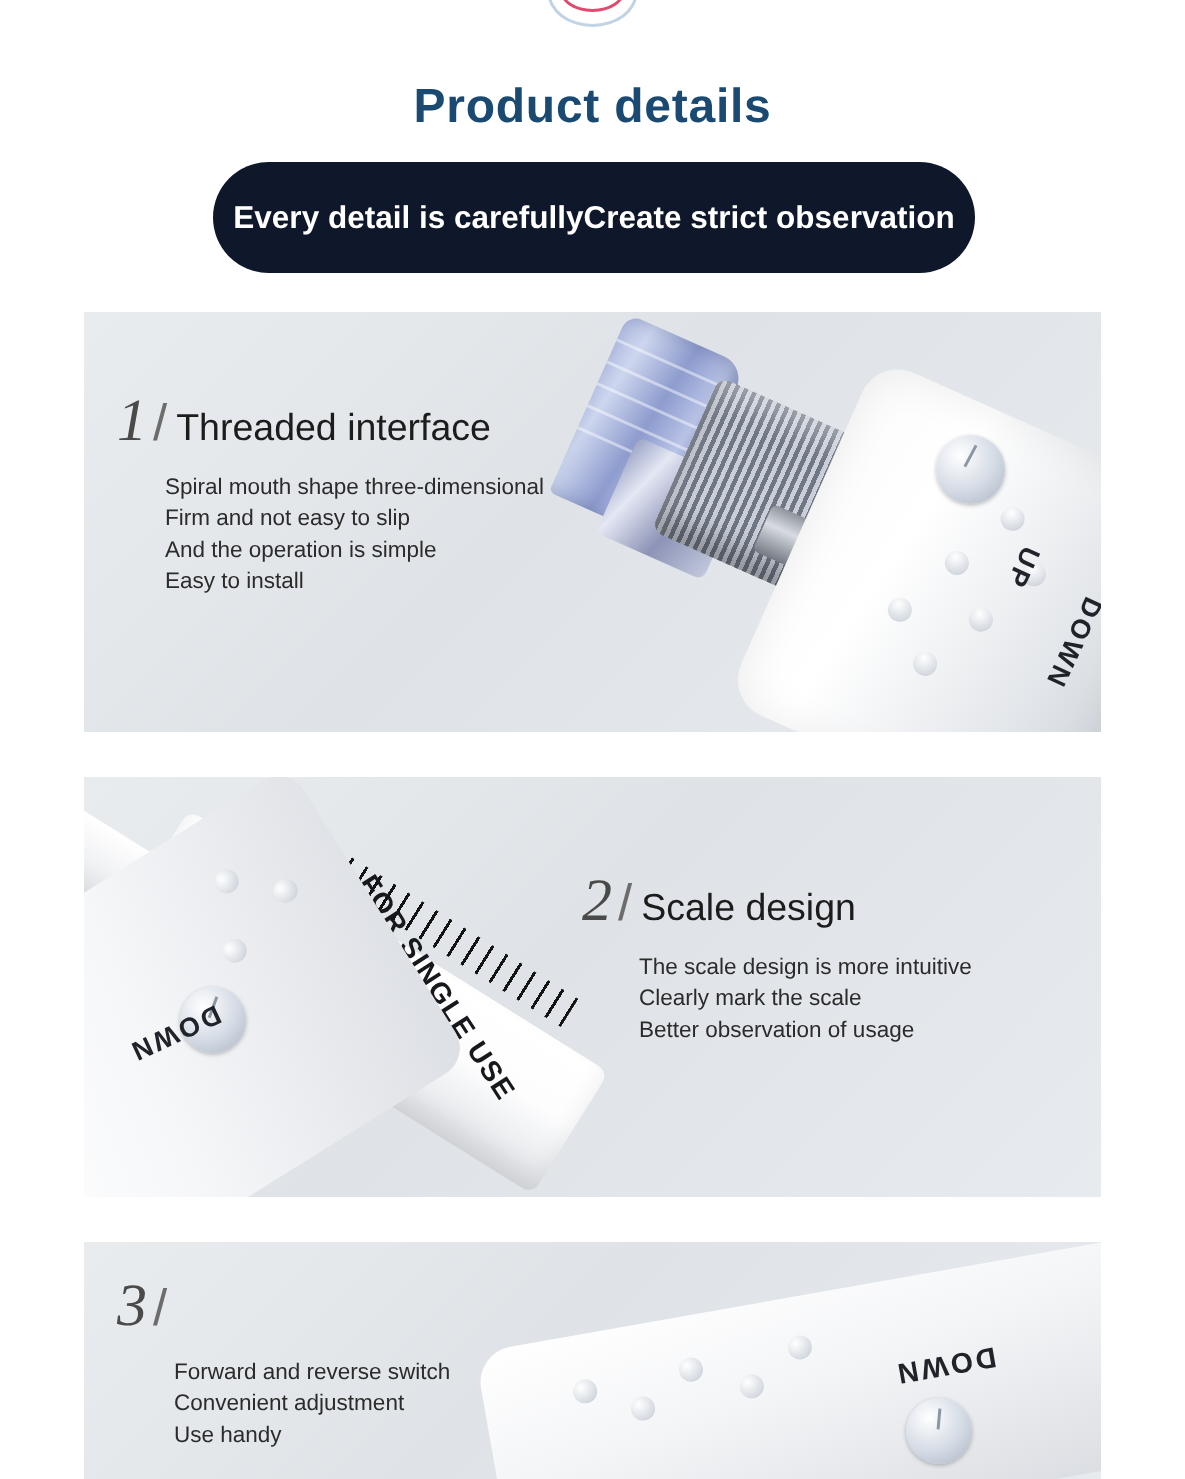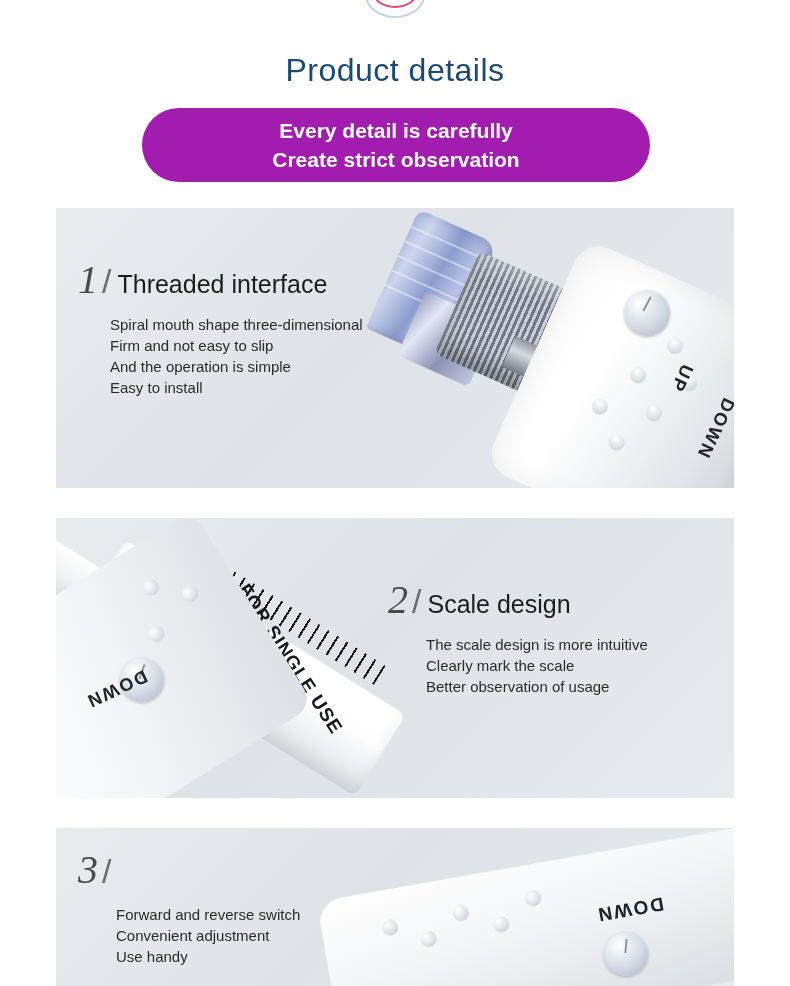--- a/index.html
+++ b/index.html
@@ -45,35 +45,35 @@
   }
 
   
   .section-title {
     position: absolute;
     left: 0;
     top: 52px;
     width: 790px;
     text-align: center;
     font-size: 32px;
-    font-weight: normal;
+    font-weight: bold;
     color: #1a4a72;
     letter-spacing: 0.5px;
   }
   .pill {
     position: absolute;
     left: 142px;
     top: 108px;
     width: 508px;
     height: 74px;
-    background: #a21caf;
+    background: #0f172a;
     border-radius: 37px;
     color: #ffffff;
     display: flex;
-    flex-direction: column;
+    flex-direction: row;
     align-items: center;
     justify-content: center;
     box-sizing: border-box;
   }
   .pill .line {
     font-size: 21px;
     font-weight: bold;
     line-height: 29px;
     text-align: center;
   }

